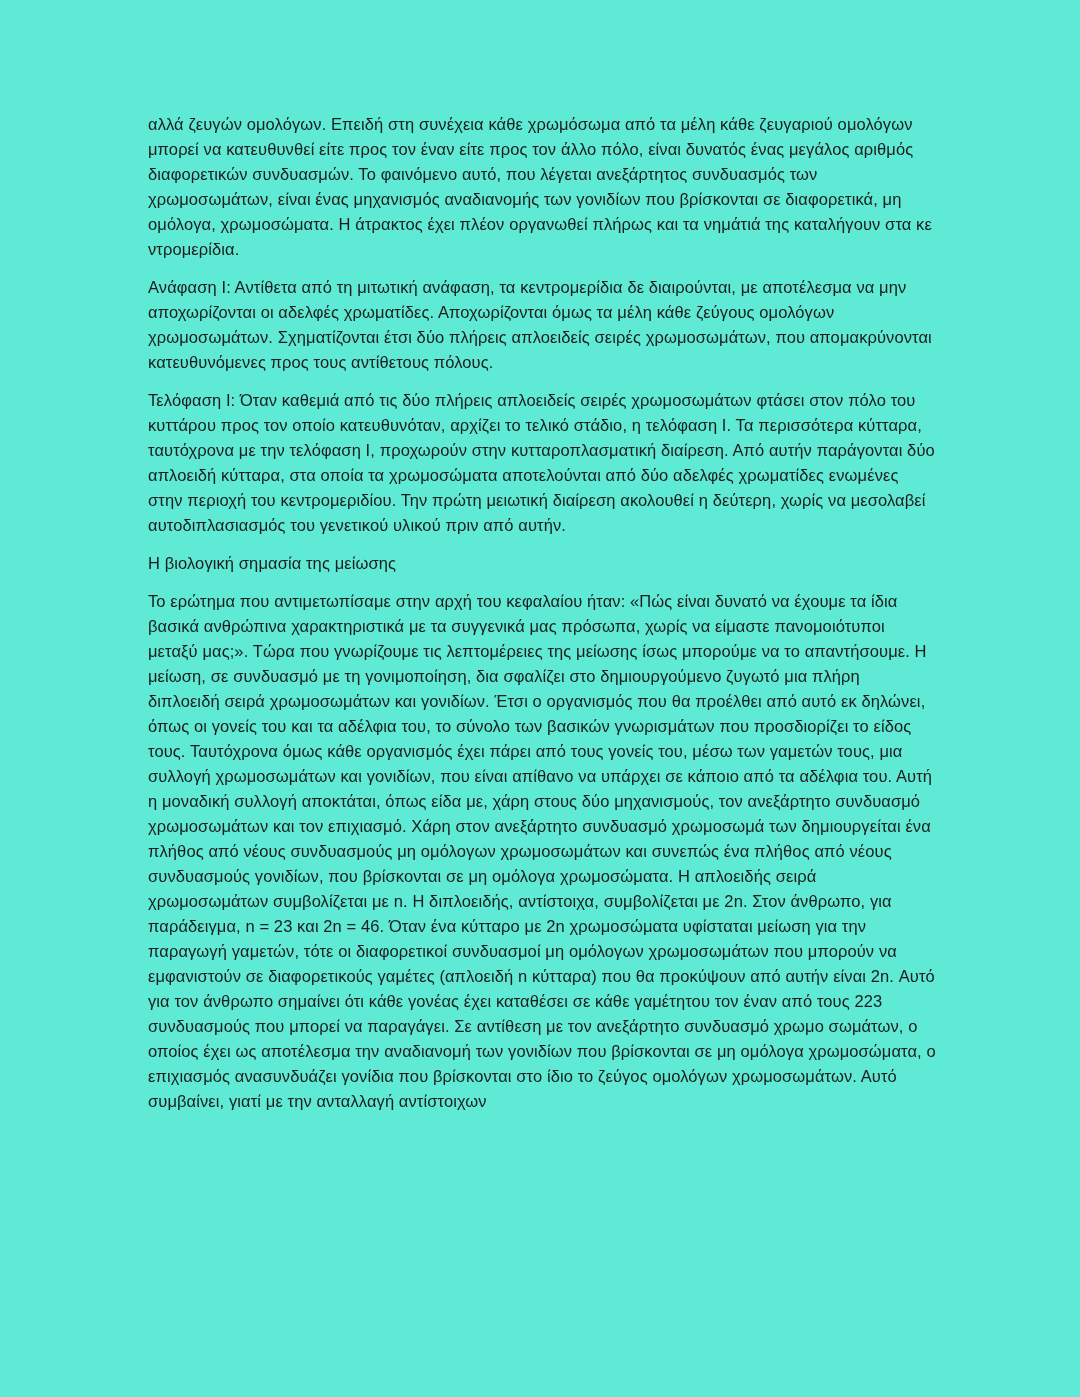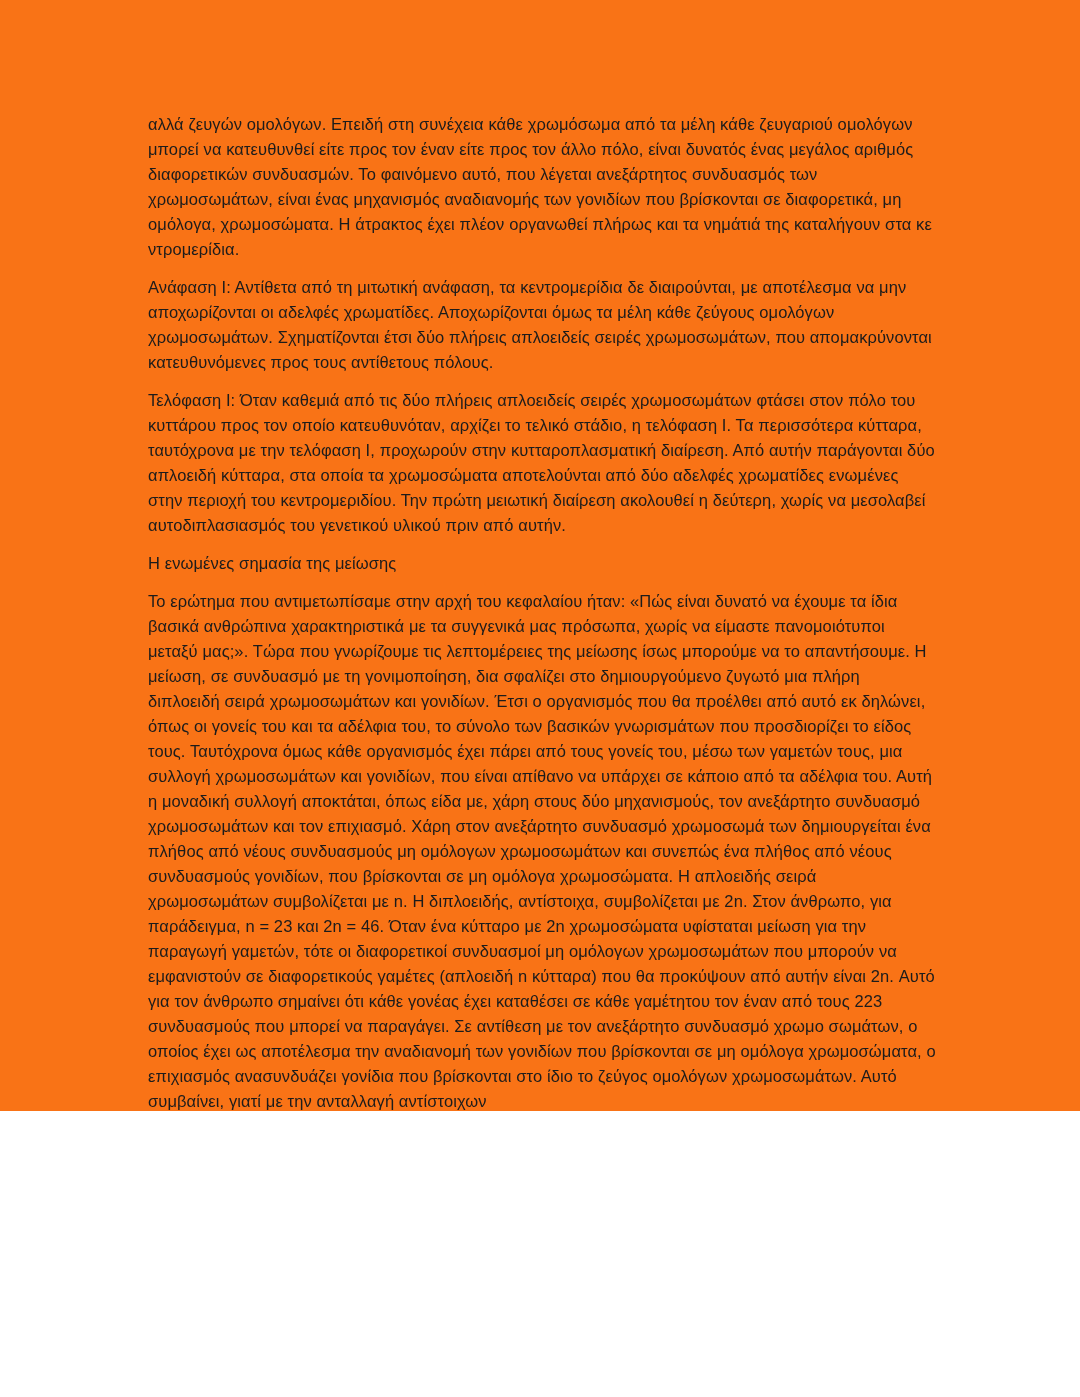--- a/index.html
+++ b/index.html
@@ -3,22 +3,22 @@
 <meta charset="utf-8">
 <style>
   html, body {
     margin: 0;
     padding: 0;
     background: #ffffff;
   }
   .page {
     position: relative;
     width: 1080px;
-    height: 1111px;
-    background: #f97316;
+    height: 1397px;
+    background: #5eead4;
     overflow: hidden;
     font-family: "Liberation Sans", sans-serif;
   }
   .content {
     position: absolute;
     left: 148px;
     top: 112px;
     width: 788px;
     color: #1c1c1c;
     font-size: 16.5px;
@@ -35,16 +35,16 @@
   }
 </style>
 </head>
 <body>
 
 <div class="page">
   <div class="content">
     <p>αλλά ζευγών ομολόγων. Επειδή στη συνέχεια κάθε χρωμόσωμα από τα μέλη κάθε ζευγαριού ομολόγων μπορεί να κατευθυνθεί είτε προς τον έναν είτε προς τον άλλο πόλο, είναι δυνατός ένας μεγάλος αριθμός διαφορετικών συνδυασμών. Το φαινόμενο αυτό, που λέγεται ανεξάρτητος συνδυασμός των χρωμοσωμάτων, είναι ένας μηχανισμός αναδιανομής των γονιδίων που βρίσκονται σε διαφορετικά, μη ομόλογα, χρωμοσώματα. Η άτρακτος έχει πλέον οργανωθεί πλήρως και τα νημάτιά της καταλήγουν στα κε ντρομερίδια.</p>
     <p>Ανάφαση Ι: Αντίθετα από τη μιτωτική ανάφαση, τα κεντρομερίδια δε διαιρούνται, με αποτέλεσμα να μην αποχωρίζονται οι αδελφές χρωματίδες. Αποχωρίζονται όμως τα μέλη κάθε ζεύγους ομολόγων χρωμοσωμάτων. Σχηματίζονται έτσι δύο πλήρεις απλοειδείς σειρές χρωμοσωμάτων, που απομακρύνονται κατευθυνόμενες προς τους αντίθετους πόλους.</p>
     <p>Τελόφαση Ι: Όταν καθεμιά από τις δύο πλήρεις απλοειδείς σειρές χρωμοσωμάτων φτάσει στον πόλο του κυττάρου προς τον οποίο κατευθυνόταν, αρχίζει το τελικό στάδιο, η τελόφαση Ι. Τα περισσότερα κύτταρα, ταυτόχρονα με την τελόφαση Ι, προχωρούν στην κυτταροπλασματική διαίρεση. Από αυτήν παράγονται δύο απλοειδή κύτταρα, στα οποία τα χρωμοσώματα αποτελούνται από δύο αδελφές χρωματίδες ενωμένες στην περιοχή του κεντρομεριδίου. Την πρώτη μειωτική διαίρεση ακολουθεί η δεύτερη, χωρίς να μεσολαβεί αυτοδιπλασιασμός του γενετικού υλικού πριν από αυτήν.</p>
-    <p class="heading">Η ενωμένες σημασία της μείωσης</p>
+    <p class="heading">Η βιολογική σημασία της μείωσης</p>
     <p>Το ερώτημα που αντιμετωπίσαμε στην αρχή του κεφαλαίου ήταν: «Πώς είναι δυνατό να έχουμε τα ίδια βασικά ανθρώπινα χαρακτηριστικά με τα συγγενικά μας πρόσωπα, χωρίς να είμαστε πανομοιότυποι μεταξύ μας;». Τώρα που γνωρίζουμε τις λεπτομέρειες της μείωσης ίσως μπορούμε να το απαντήσουμε. Η μείωση, σε συνδυασμό με τη γονιμοποίηση, δια σφαλίζει στο δημιουργούμενο ζυγωτό μια πλήρη διπλοειδή σειρά χρωμοσωμάτων και γονιδίων. Έτσι ο οργανισμός που θα προέλθει από αυτό εκ δηλώνει, όπως οι γονείς του και τα αδέλφια του, το σύνολο των βασικών γνωρισμάτων που προσδιορίζει το είδος τους. Ταυτόχρονα όμως κάθε οργανισμός έχει πάρει από τους γονείς του, μέσω των γαμετών τους, μια συλλογή χρωμοσωμάτων και γονιδίων, που είναι απίθανο να υπάρχει σε κάποιο από τα αδέλφια του. Αυτή η μοναδική συλλογή αποκτάται, όπως είδα με, χάρη στους δύο μηχανισμούς, τον ανεξάρτητο συνδυασμό χρωμοσωμάτων και τον επιχιασμό. Χάρη στον ανεξάρτητο συνδυασμό χρωμοσωμά των δημιουργείται ένα πλήθος από νέους συνδυασμούς μη ομόλογων χρωμοσωμάτων και συνεπώς ένα πλήθος από νέους συνδυασμούς γονιδίων, που βρίσκονται σε μη ομόλογα χρωμοσώματα. Η απλοειδής σειρά χρωμοσωμάτων συμβολίζεται με n. Η διπλοειδής, αντίστοιχα, συμβολίζεται με 2n. Στον άνθρωπο, για παράδειγμα, n = 23 και 2n = 46. Όταν ένα κύτταρο με 2n χρωμοσώματα υφίσταται μείωση για την παραγωγή γαμετών, τότε οι διαφορετικοί συνδυασμοί μη ομόλογων χρωμοσωμάτων που μπορούν να εμφανιστούν σε διαφορετικούς γαμέτες (απλοειδή n κύτταρα) που θα προκύψουν από αυτήν είναι 2n. Αυτό για τον άνθρωπο σημαίνει ότι κάθε γονέας έχει καταθέσει σε κάθε γαμέτητου τον έναν από τους 223 συνδυασμούς που μπορεί να παραγάγει. Σε αντίθεση με τον ανεξάρτητο συνδυασμό χρωμο σωμάτων, ο οποίος έχει ως αποτέλεσμα την αναδιανομή των γονιδίων που βρίσκονται σε μη ομόλογα χρωμοσώματα, ο επιχιασμός ανασυνδυάζει γονίδια που βρίσκονται στο ίδιο το ζεύγος ομολόγων χρωμοσωμάτων. Αυτό συμβαίνει, γιατί με την ανταλλαγή αντίστοιχων</p>
   </div>
 </div>
 
 </body></html>

